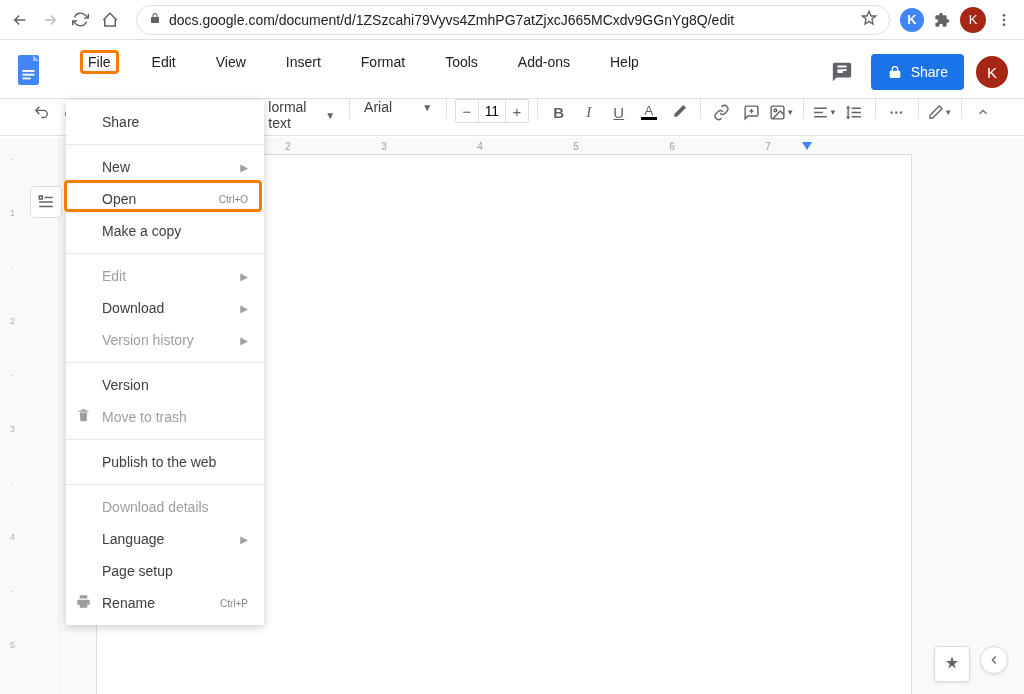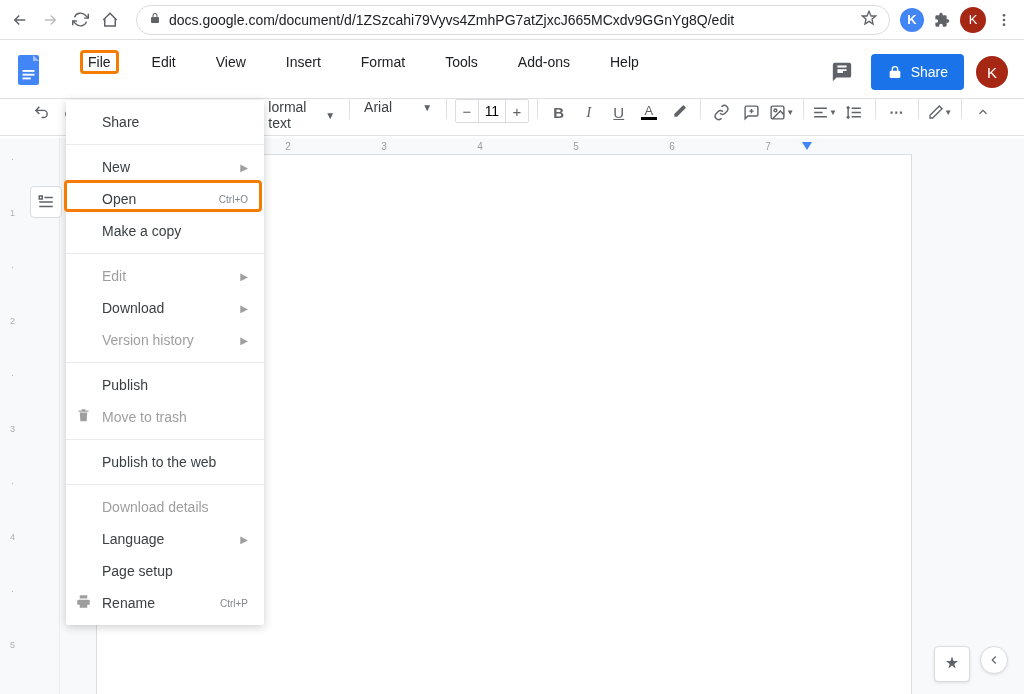--- a/index.html
+++ b/index.html
@@ -324,21 +324,21 @@
   <div class="dd-item">
       <span>Download</span>
       <span class="subarrow">▶</span>
     </div>
   <div class="dd-item disabled">
       <span>Version history</span>
       <span class="subarrow">▶</span>
     </div>
   <div class="dd-sep"></div>
   <div class="dd-item">
-      <span>Publish</span>
+      <span>Version</span>
     </div>
   <div class="dd-item disabled">
       <span class="pre-icon"><svg width="15" height="15" viewBox="0 0 24 24" fill="currentColor">
           <path d="M6 7h12l-1 14H7zM4 4h16v2H4zM9 2h6v2H9z"></path>
         </svg></span>
       <span>Move to trash</span>
     </div>
   <div class="dd-sep"></div>
   <div class="dd-item">
       <span>Publish to the web</span>

